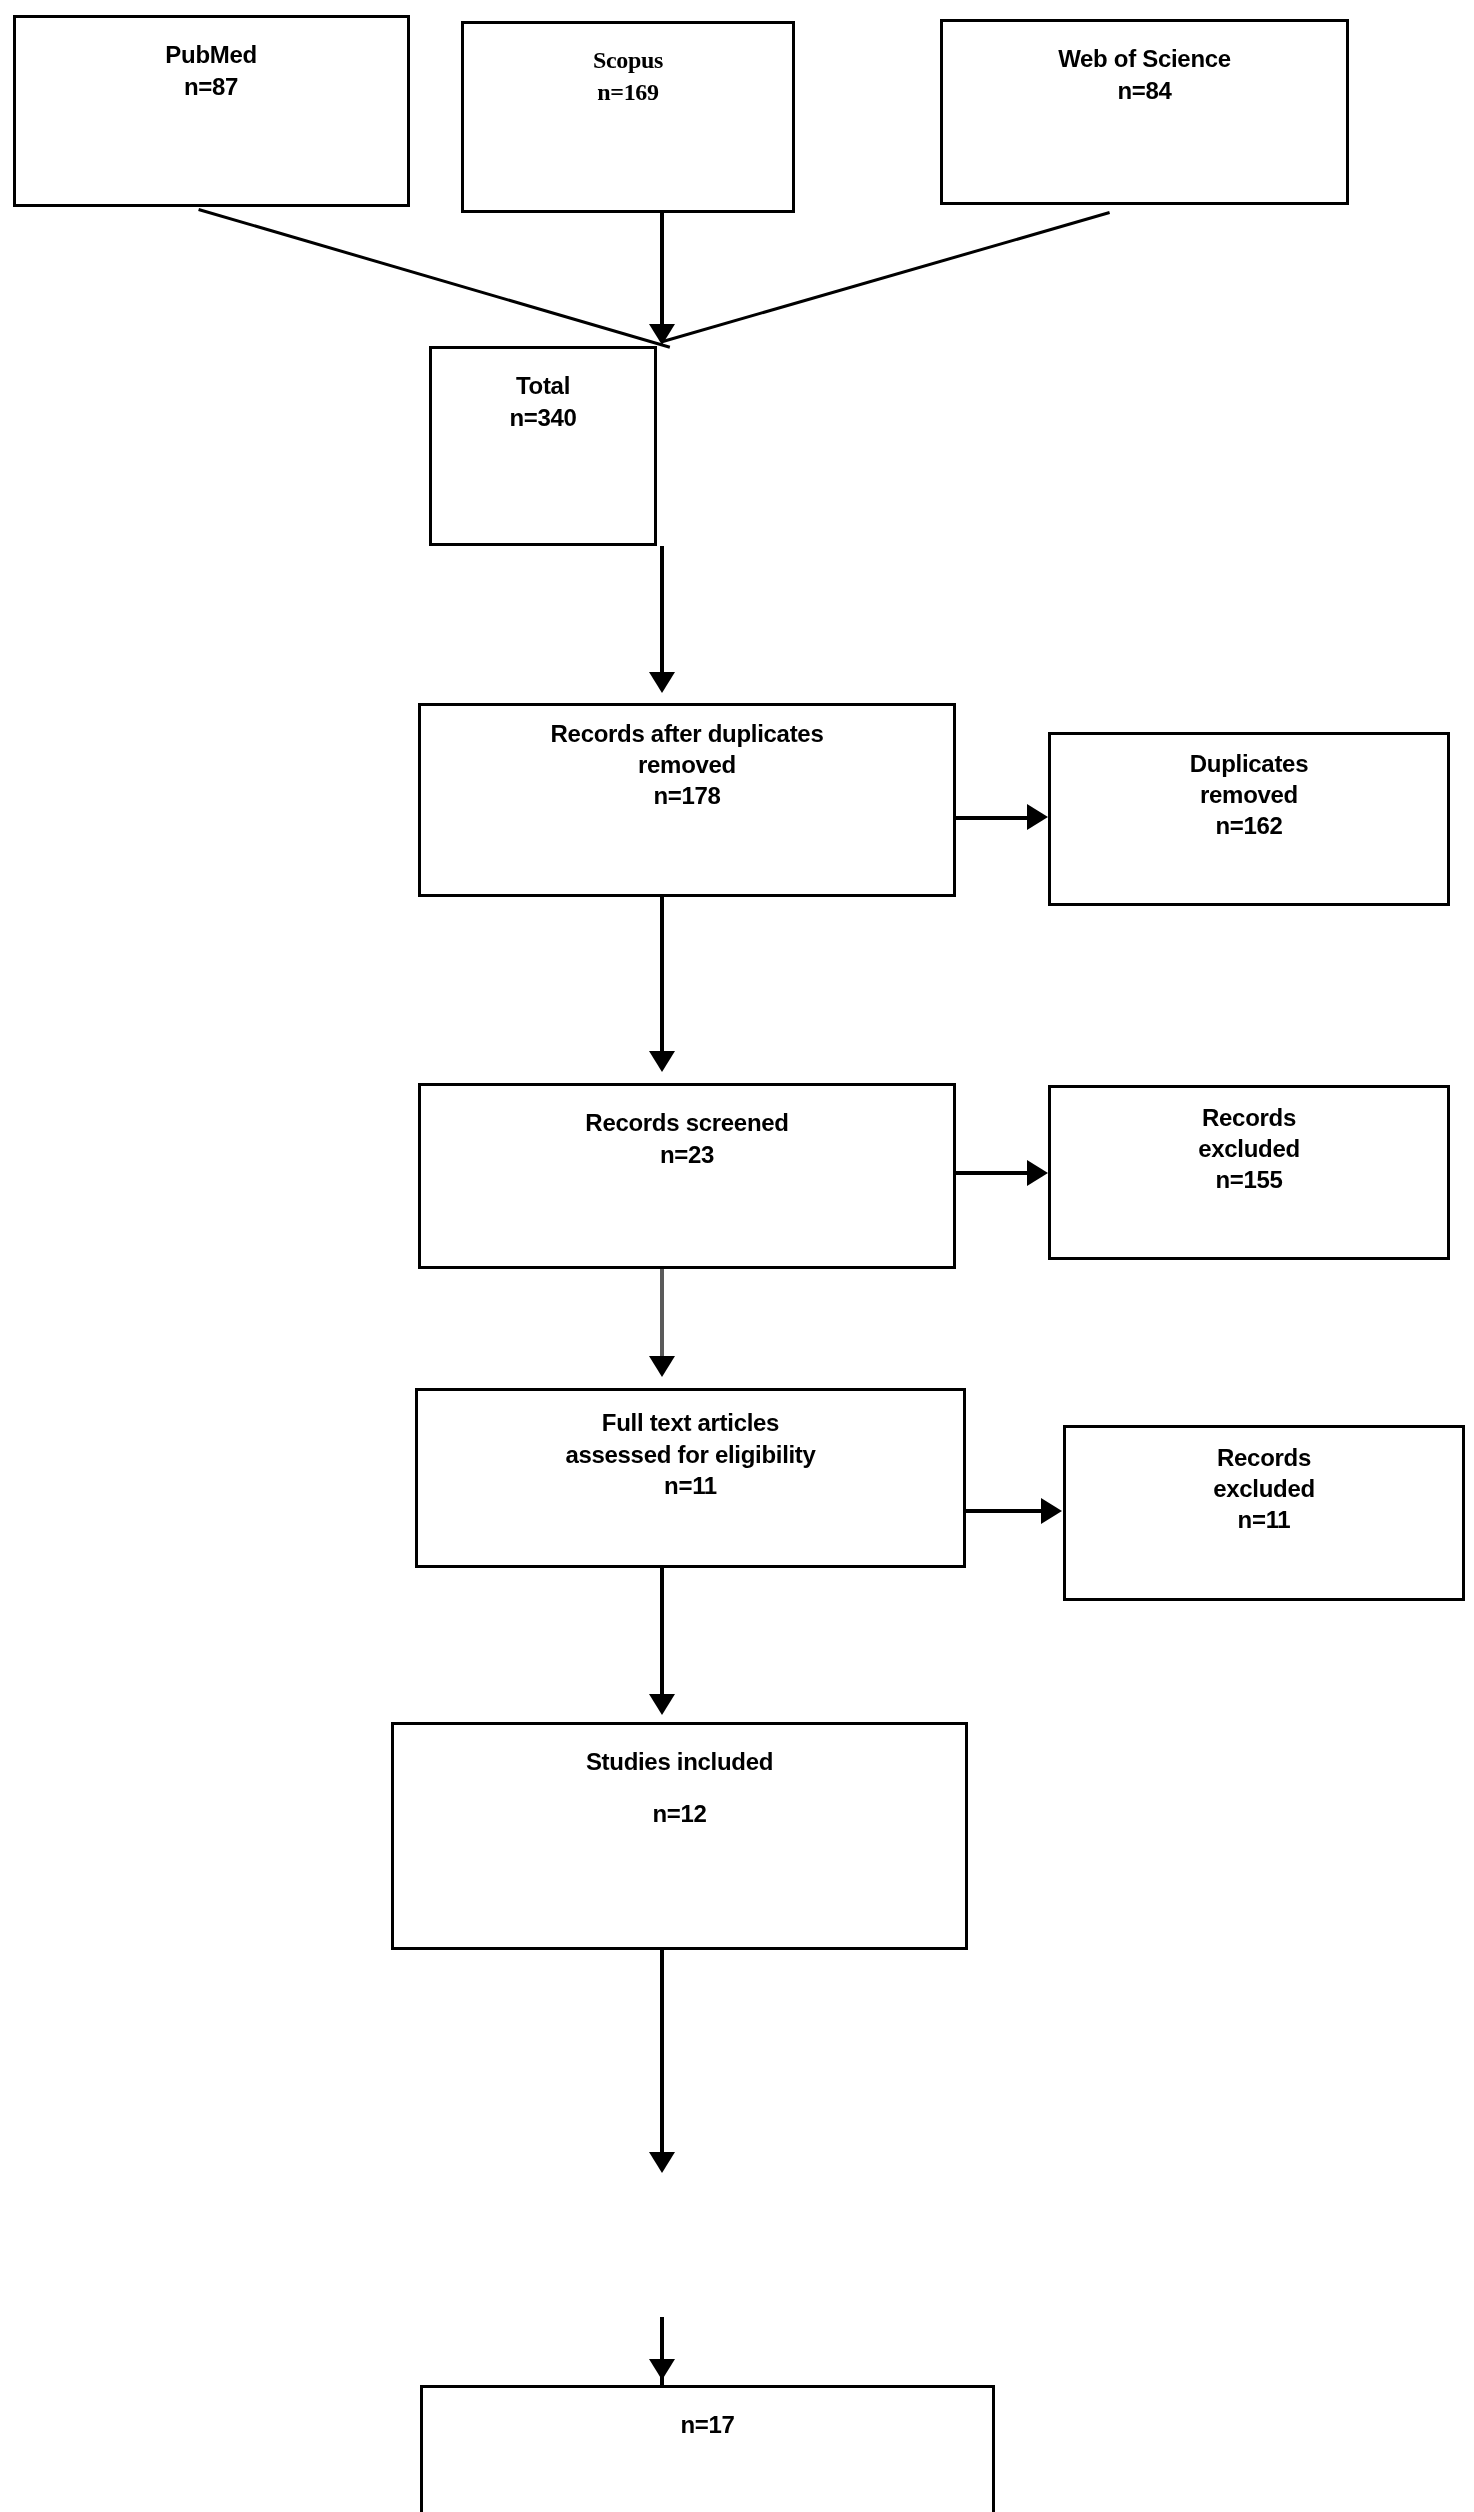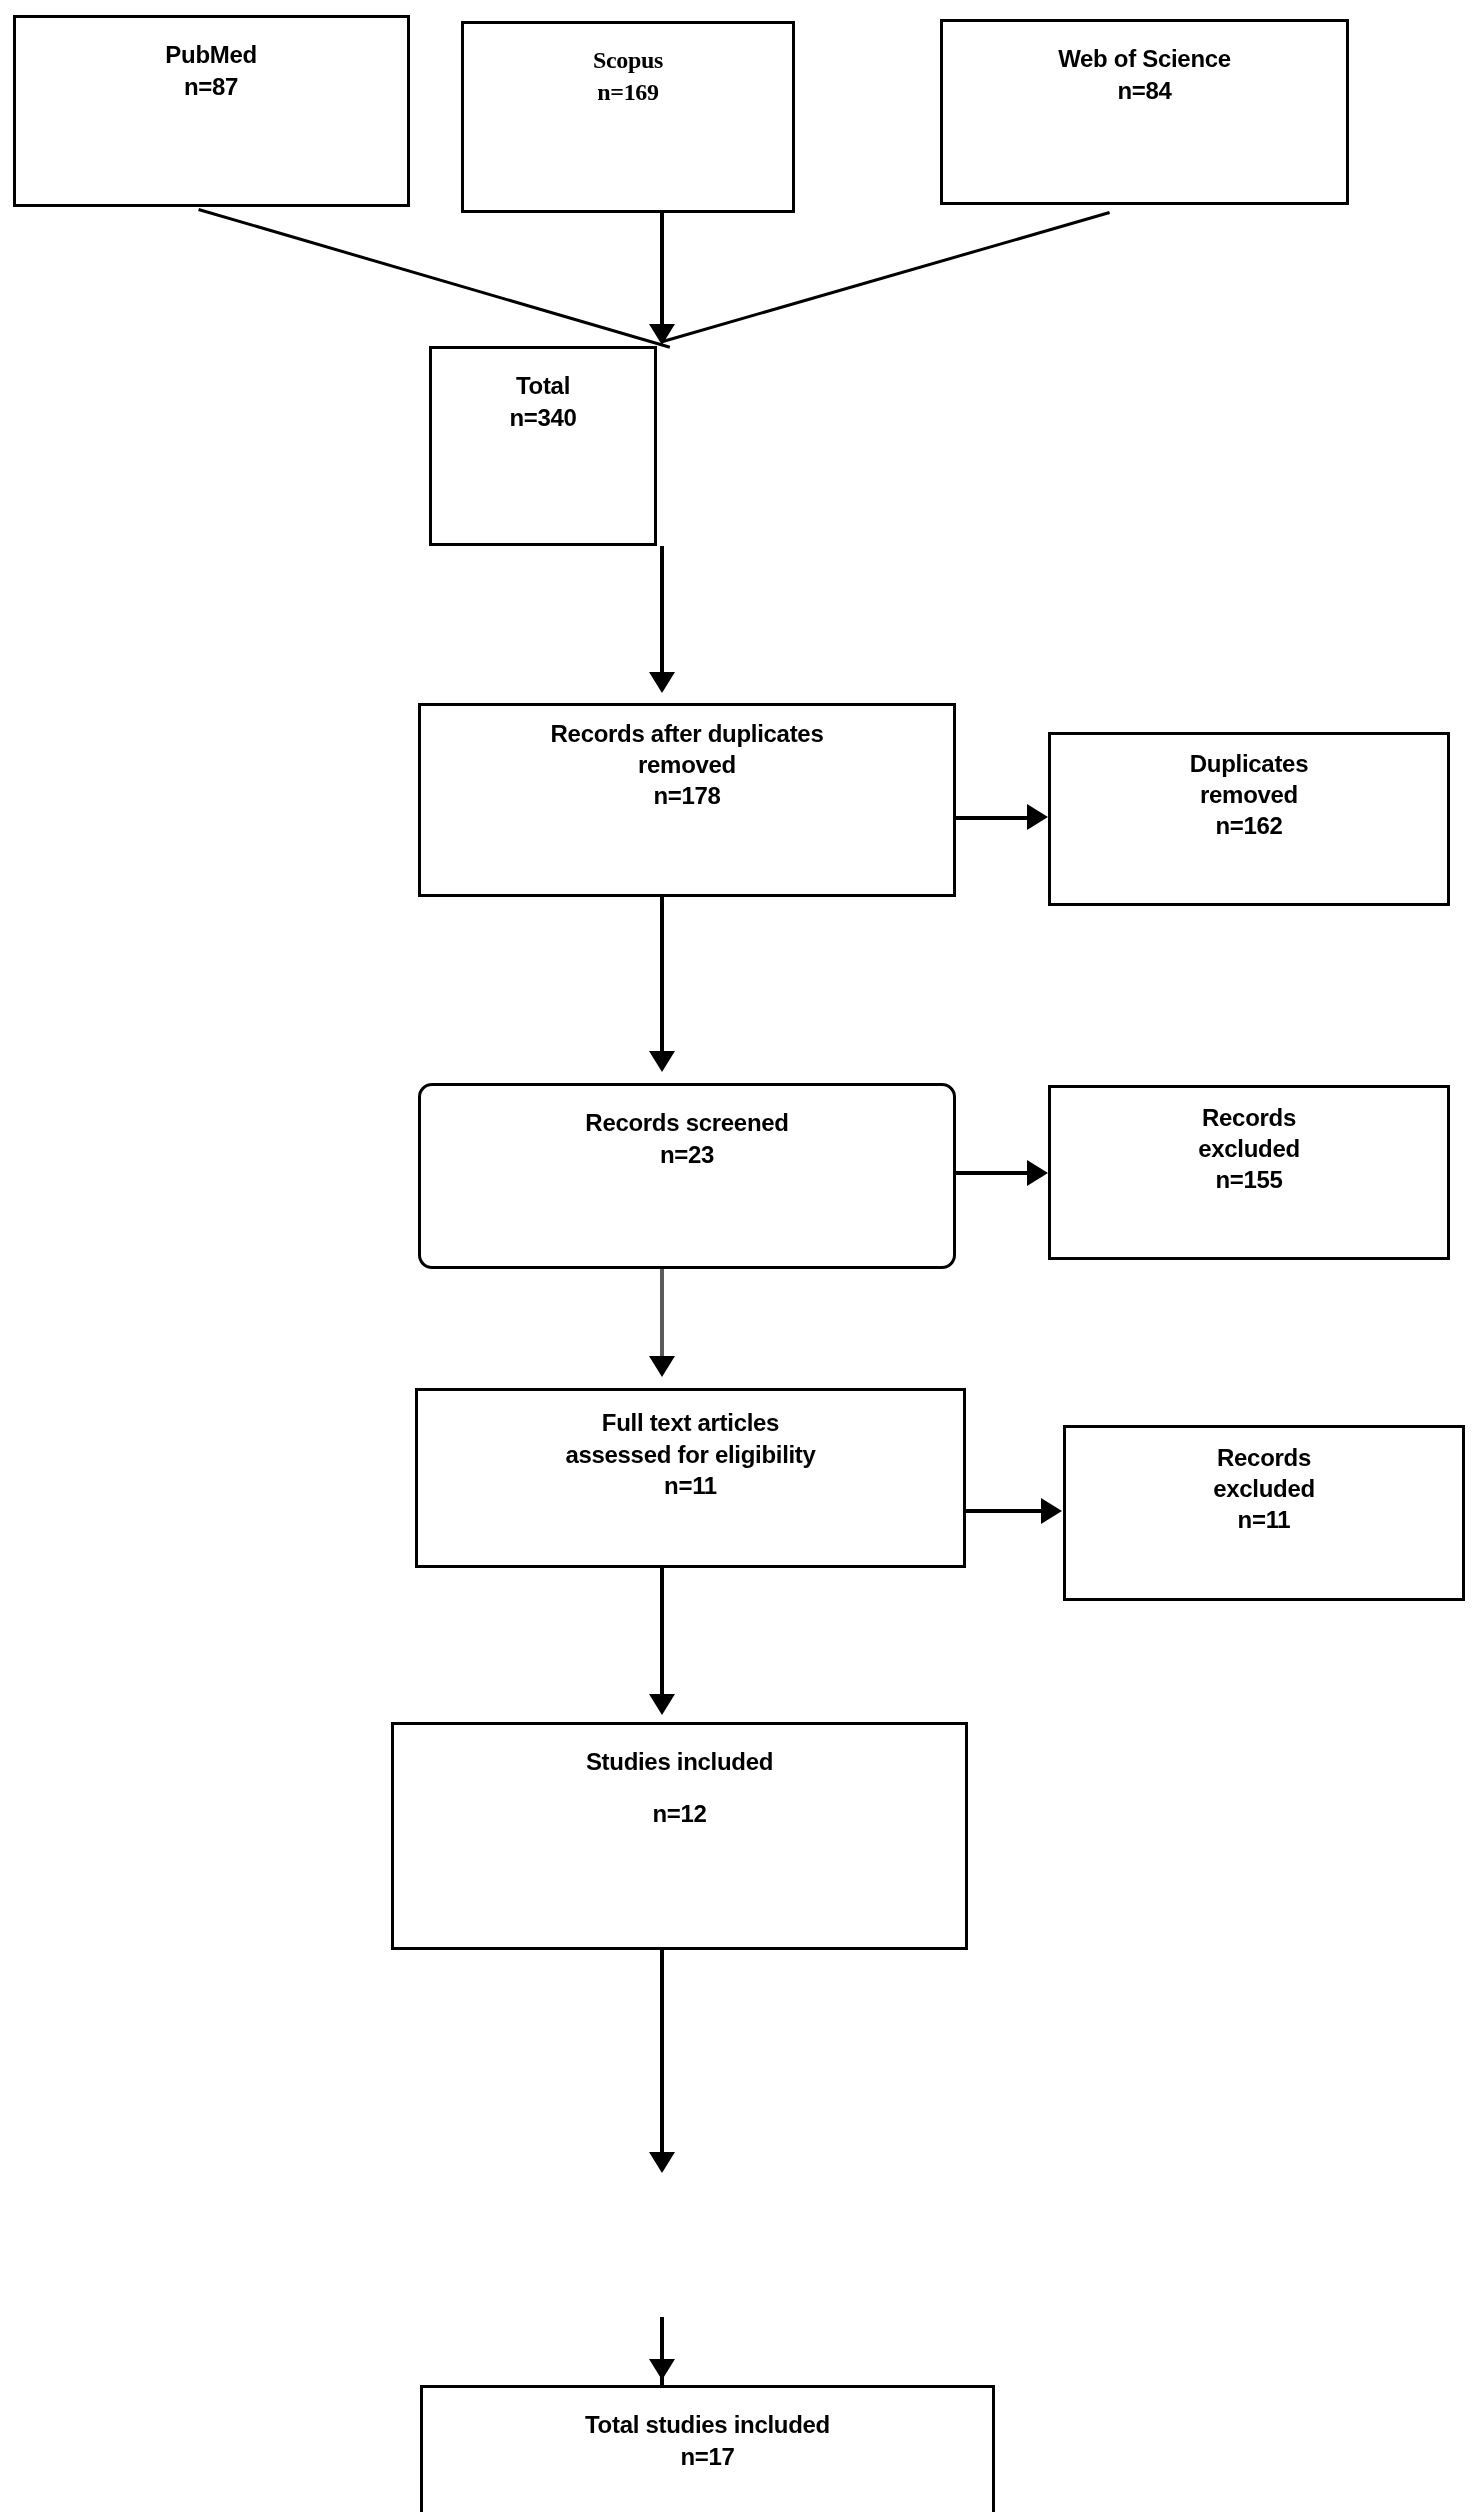--- a/index.html
+++ b/index.html
@@ -125,21 +125,21 @@
     <span class="line">removed</span>
     <span class="line">n=162</span>
   </div>
 
   <div class="hline" style="left:956px; top:816px; width:74px;"></div>
   <div class="arrow-right" style="left:1027px; top:804px;"></div>
 
   <div class="vline" style="left:660px; top:897px; height:157px;"></div>
   <div class="arrow-down" style="left:649px; top:1051px;"></div>
 
-  <div class="node" style="left:418px; top:1083px; width:538px; height:186px;border-radius:14px;">
+  <div class="node" style="left:418px; top:1083px; width:538px; height:186px;">
     <span class="line">Records screened</span>
     <span class="line">n=23</span>
   </div>
 
   <div class="node" style="left:1048px; top:1085px; width:402px; height:175px; padding-top:14px;">
     <span class="line">Records</span>
     <span class="line">excluded</span>
     <span class="line">n=155</span>
   </div>
 
@@ -173,18 +173,17 @@
   </div>
 
   <div class="vline" style="left:660px; top:1949px; height:208px;"></div>
   <div class="arrow-down" style="left:649px; top:2152px;"></div>
 
 
   <div class="vline" style="left:660px; top:2317px; height:88px;"></div>
   <div class="arrow-down" style="left:649px; top:2359px;"></div>
 
   <div class="node" style="left:420px; top:2385px; width:575px; height:157px;">
-    <span class="line">Total studies included</span>
     <span class="line">n=17</span>
   </div>
 
 </div>
 
 
 </body></html>

